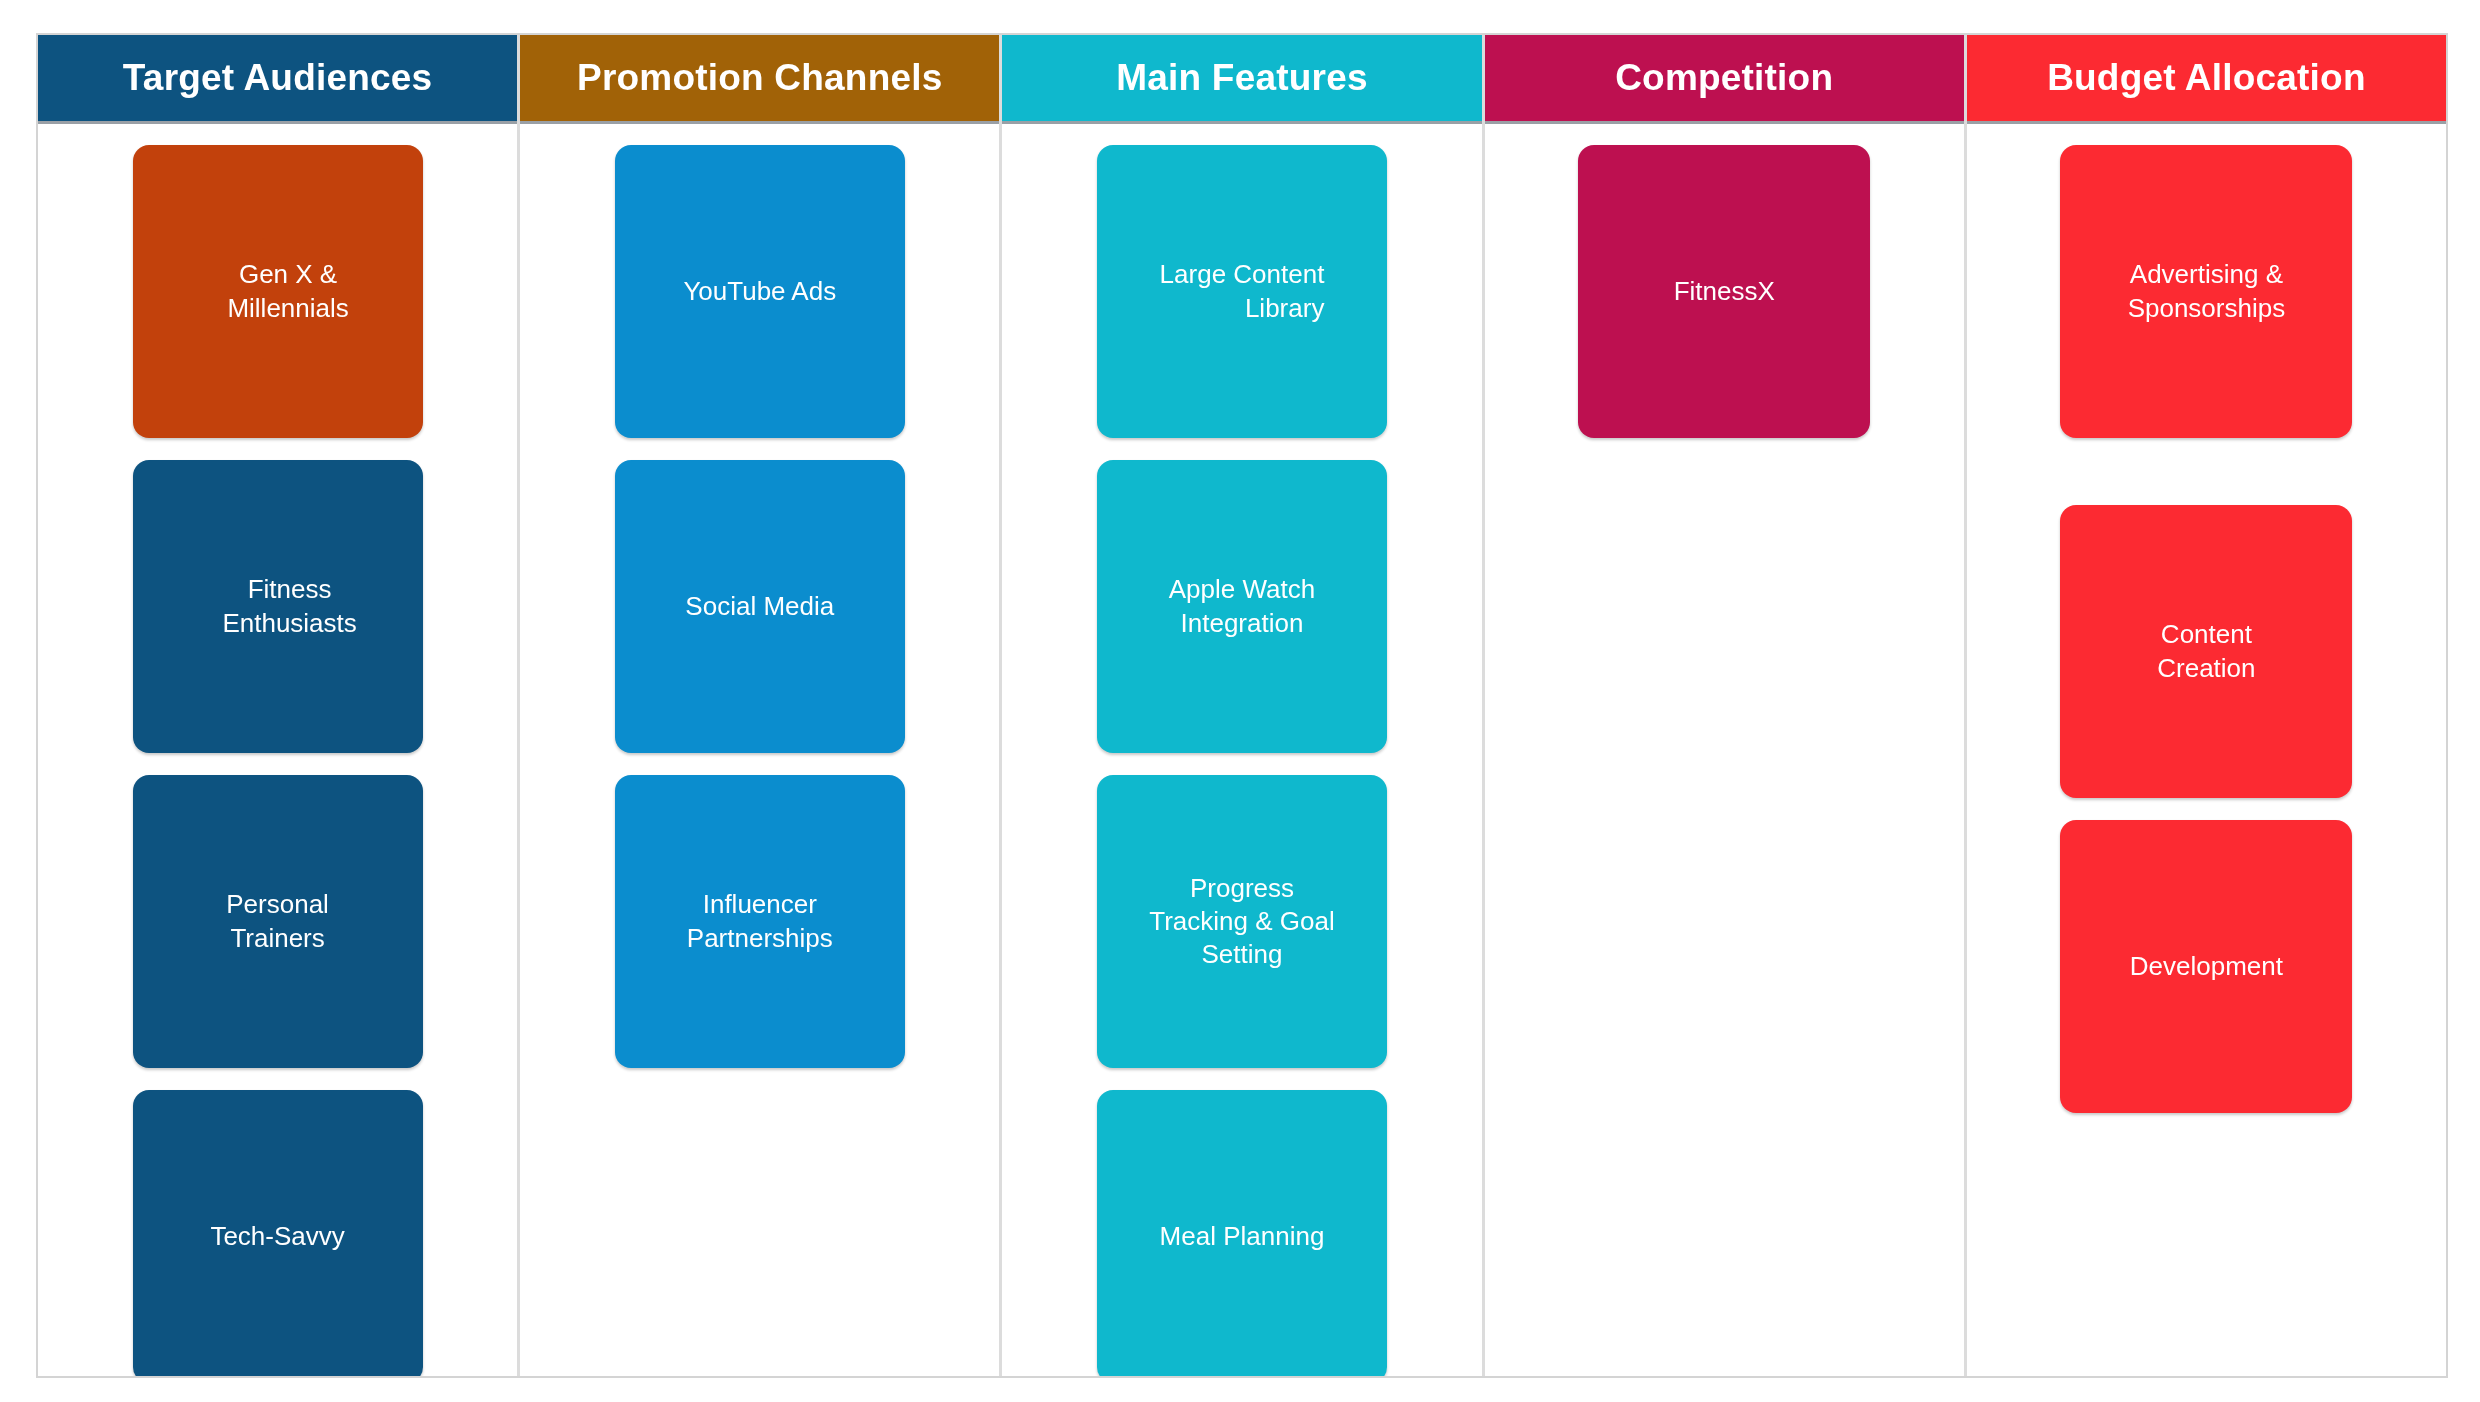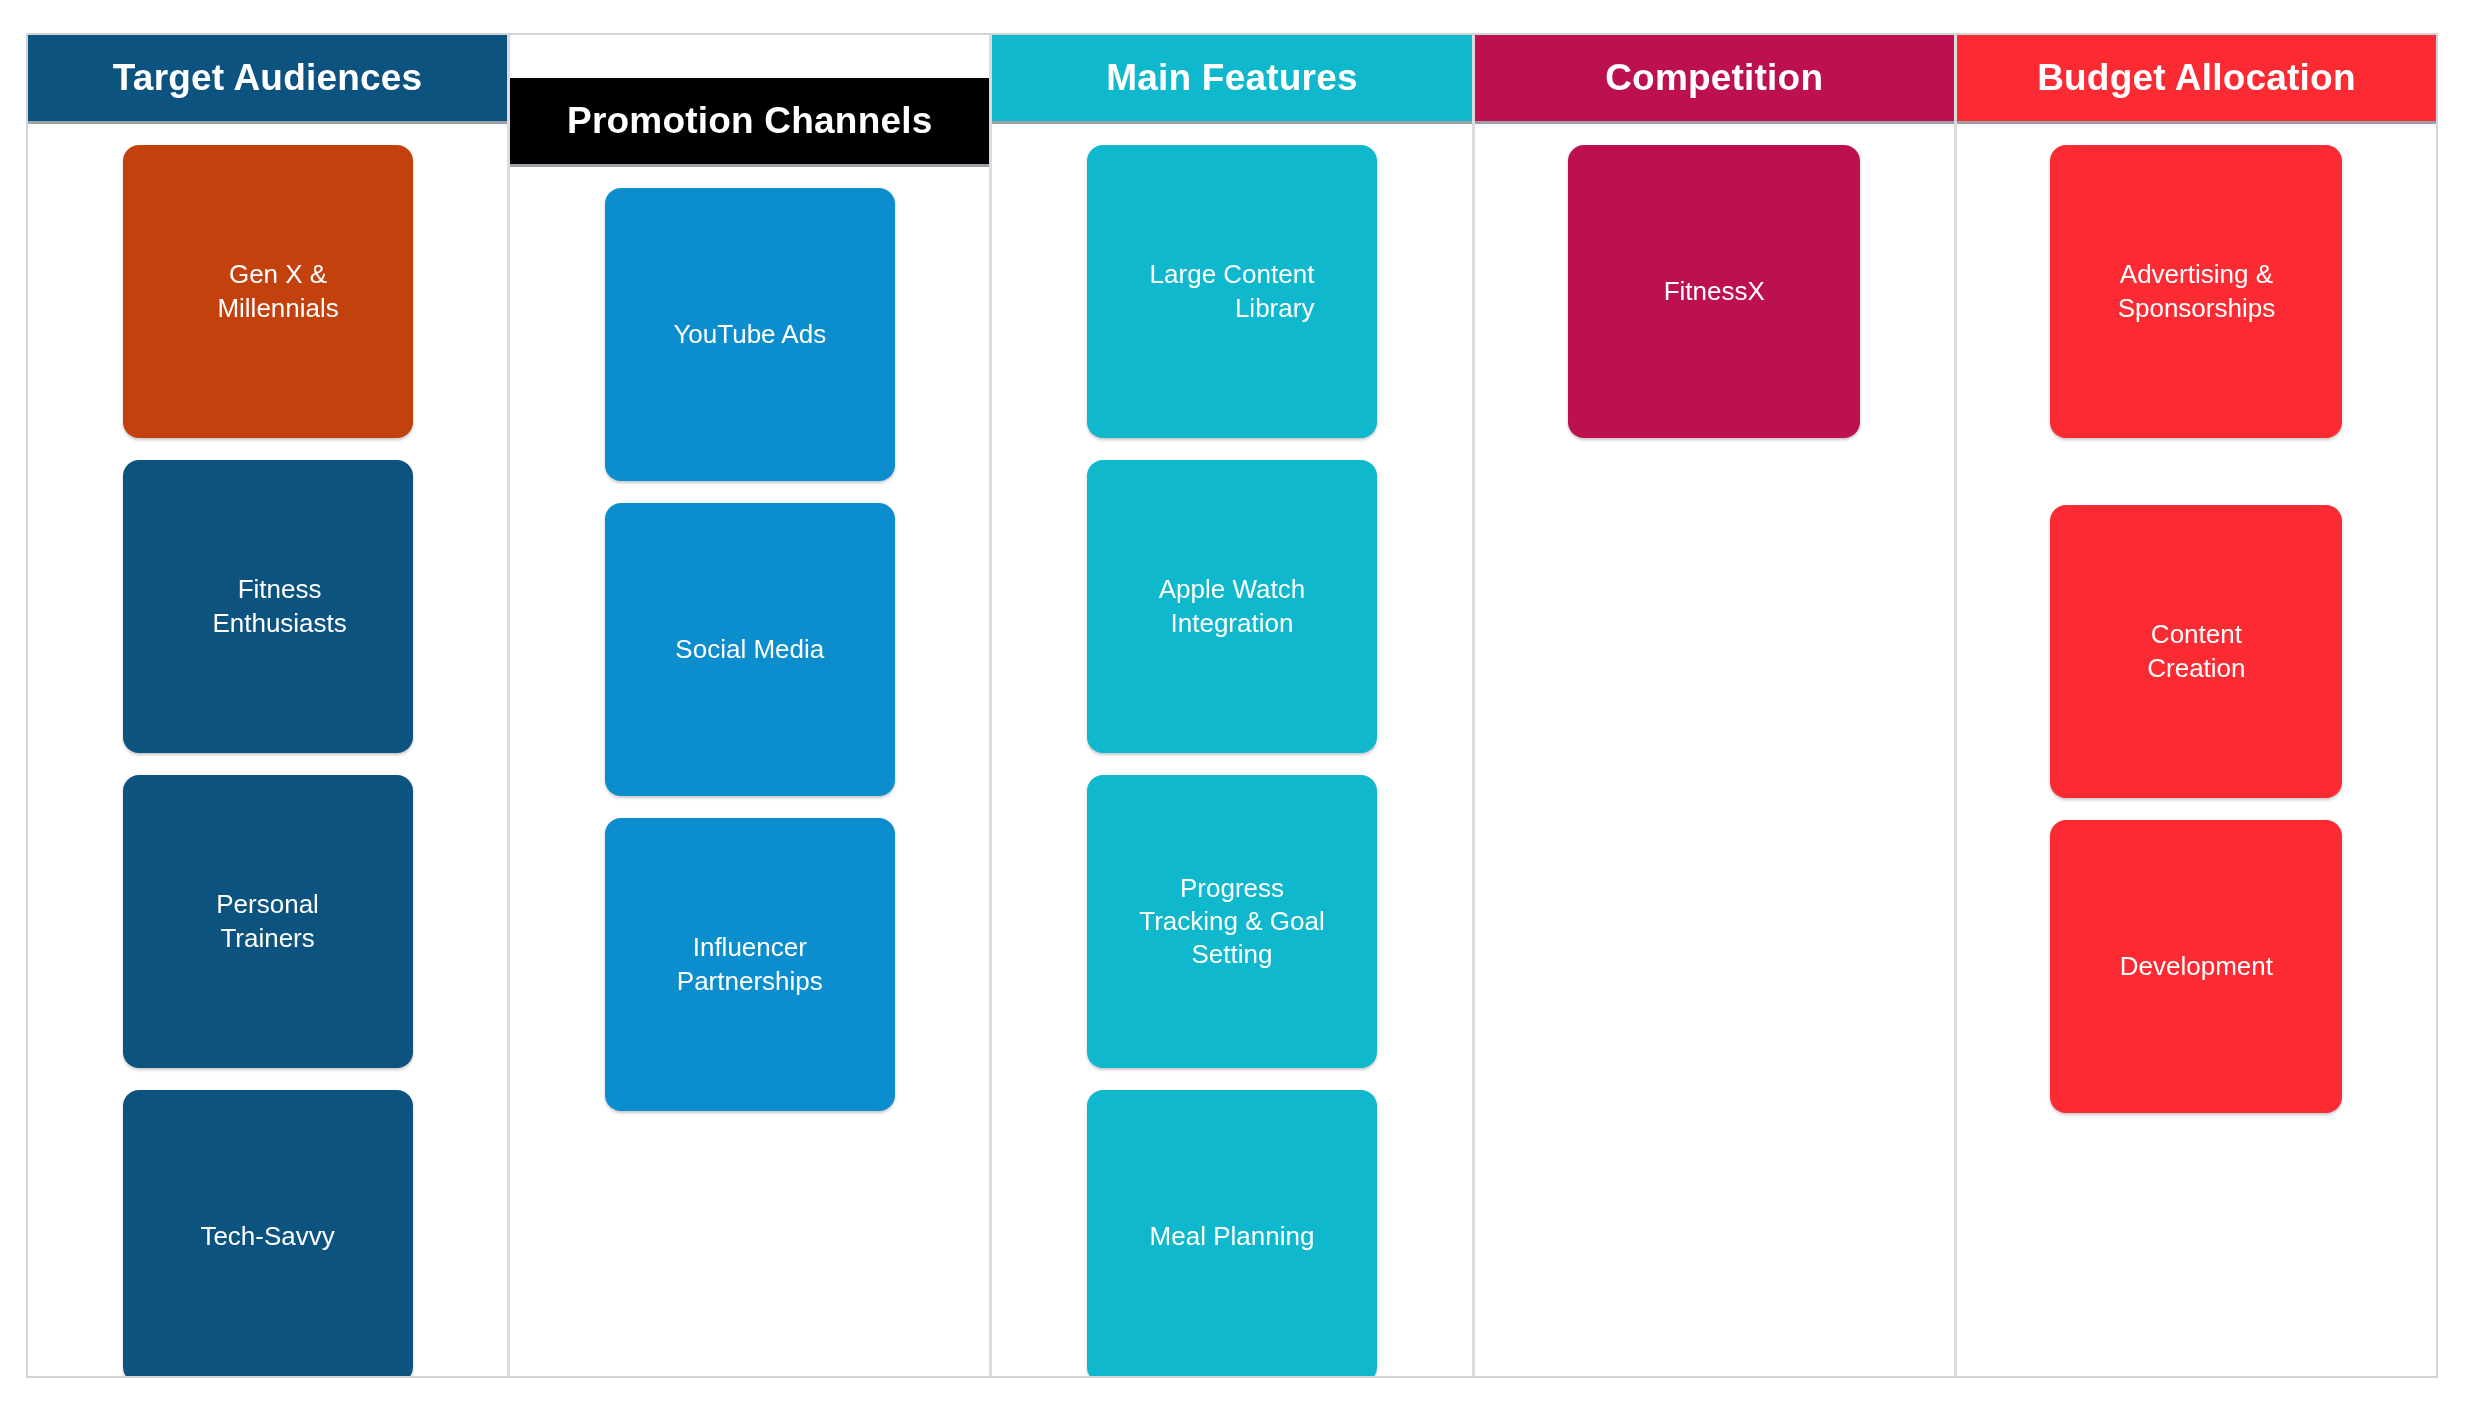--- a/index.html
+++ b/index.html
@@ -6,21 +6,21 @@
 
   html, body {
     width: 2480px;
     height: 1402px;
     background: #ffffff;
     font-family: "Liberation Sans", sans-serif;
   }
 
   .board {
     position: absolute;
-    left: 26px;
+    left: 36px;
     top: 33px;
     width: 2412px;
     height: 1345px;
     background: #ffffff;
     border: 2px solid #d4d4d4;
     display: flex;
     flex-direction: row;
     overflow: hidden;
   }
 
@@ -91,21 +91,21 @@
         <div class="card" style="background: #c2410c; padding-left: 37px;">Gen X &amp;
 Millennials</div>
         <div class="card" style="background: rgb(13, 83, 128); padding-left: 40px;">Fitness
 Enthusiasts</div>
         <div class="card" style="background: rgb(13, 83, 128);">Personal
 Trainers</div>
         <div class="card" style="background: rgb(13, 83, 128);">Tech-Savvy</div>
       </div>
     </div>
     <div class="column col-1" style="border-right-color: rgb(220, 220, 220);">
-      <div class="col-header" style="background: #000000; border-bottom-color: rgb(154, 160, 166); margin-top: 43px;">Promotion Channels</div>
+      <div class="col-header" style="background: #a16207; border-bottom-color: rgb(154, 160, 166);">Promotion Channels</div>
       <div class="cards">
         <div class="card" style="background: rgb(11, 141, 206);">YouTube Ads</div>
         <div class="card" style="background: rgb(11, 141, 206);">Social Media</div>
         <div class="card" style="background: rgb(11, 141, 206);">Influencer
 Partnerships</div>
       </div>
     </div>
     <div class="column col-2" style="border-right-color: rgb(220, 220, 220);">
       <div class="col-header" style="background: rgb(15, 184, 205); border-bottom-color: rgb(154, 160, 166);">Main Features</div>
       <div class="cards">

